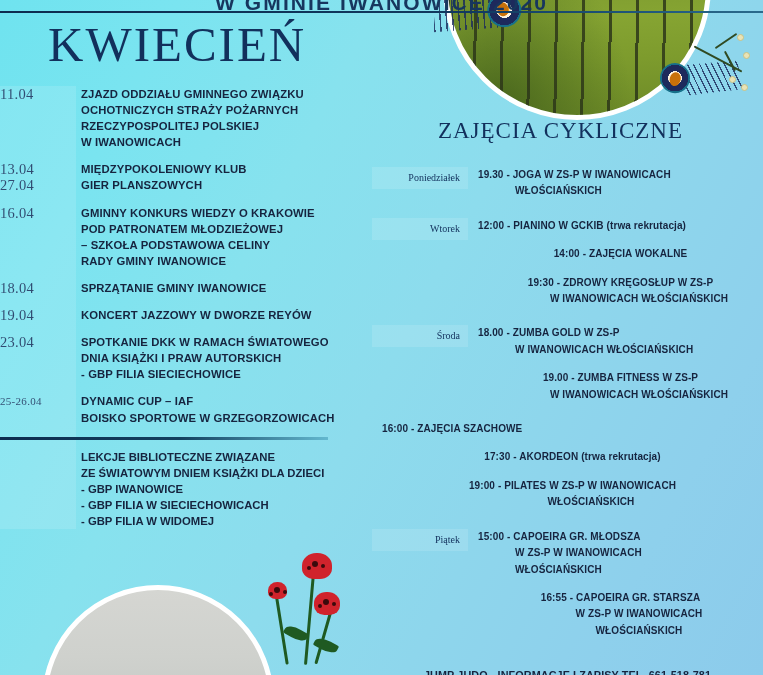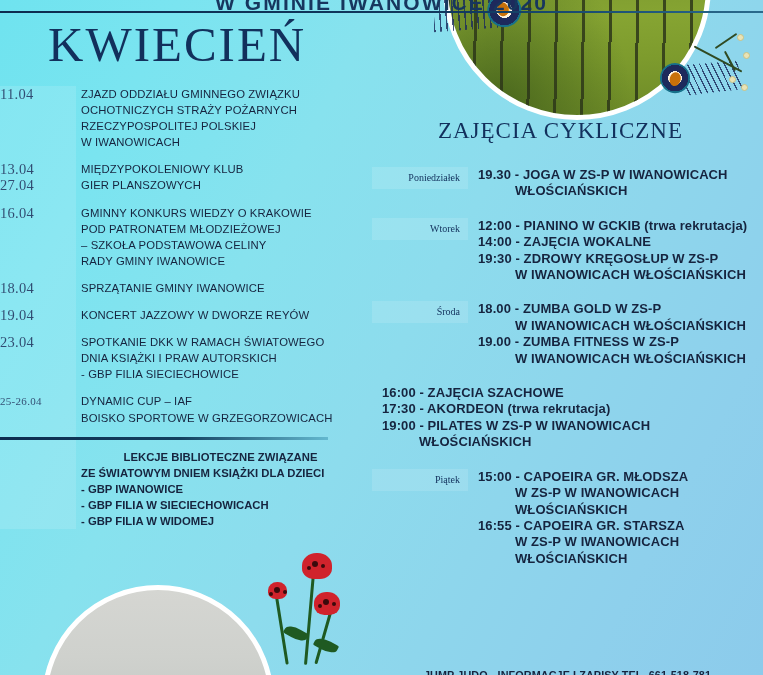--- a/index.html
+++ b/index.html
@@ -194,21 +194,21 @@
     letter-spacing: .3px;
     white-space: nowrap;
   }
   .event-date.wide { flex-basis: 76px; font-size: 11px; }
   .event-date .d2 { display: block; }
 
   .event-text {
     flex: 1 1 auto;
     padding-left: 5px;
     font-size: 11.3px;
-    font-weight: 400;
+    font-weight: 700;
     line-height: 16.1px;
     letter-spacing: .12px;
     color: #16243f;
     text-transform: uppercase;
   }
   .event-text .line { display: block; white-space: nowrap; }
 
   .rule-mid {
     position: absolute;
     left: 0; width: 328px; height: 3px;
@@ -244,28 +244,28 @@
     font-size: 10px;
     line-height: 17px;
     color: #12305c;
     background: rgba(255,255,255,.13);
     padding-top: 2px;
     padding-bottom: 3px;
   }
   .day-items {
     flex: 1 1 auto;
     padding-left: 10px;
-    font-size: 13px;
+    font-size: 10px;
     font-weight: 700;
     line-height: 16.4px;
     letter-spacing: .1px;
     color: #16243f;
   }
   .day-items .entry { display: block; }
-  .day-items .entry + .entry { margin-top: 0px; }
+  .day-items .entry + .entry { margin-top: 12px; text-align: center; }
   .day-items .line { display: block; white-space: nowrap; }
   .day-items .line.ind1 { padding-left: 37px; }
 
   .footer-note {
     position: absolute;
     left: 372px; bottom: -6px;
     width: 391px;
     text-align: center;
     font-size: 10.8px;
     font-weight: 700;
@@ -372,21 +372,21 @@
         </div>
         <div class="event-row">
           <div class="event-date wide">25-26.04</div>
           <div class="event-text">
             <span class="line">DYNAMIC CUP – IAF</span>
             <span class="line">BOISKO SPORTOWE W GRZEGORZOWICACH</span>
           </div>
         </div>
         <div class="rule-mid" style="position: relative; margin: 4px 0px 9px;"></div>
         <div style="padding-left: 81px; font-size: 11.3px; font-weight: 700; line-height: 16.1px; color: rgb(22, 36, 63); text-transform: uppercase;">
-          <span style="display: block; white-space: nowrap; text-align: center;">LEKCJE BIBLIOTECZNE ZWIĄZANE</span>
+          <span style="display: block; white-space: nowrap;">LEKCJE BIBLIOTECZNE ZWIĄZANE</span>
           <span style="display: block; white-space: nowrap;">ZE ŚWIATOWYM DNIEM KSIĄŻKI DLA DZIECI</span>
           <span style="display: block; white-space: nowrap;">- GBP IWANOWICE</span>
           <span style="display: block; white-space: nowrap;">- GBP FILIA W SIECIECHOWICACH</span>
           <span style="display: block; white-space: nowrap;">- GBP FILIA W WIDOMEJ</span>
         </div>
       </div>
   </div>
 
   <div class="cyclic">
     <div class="cyclic-title">ZAJĘCIA CYKLICZNE</div>

